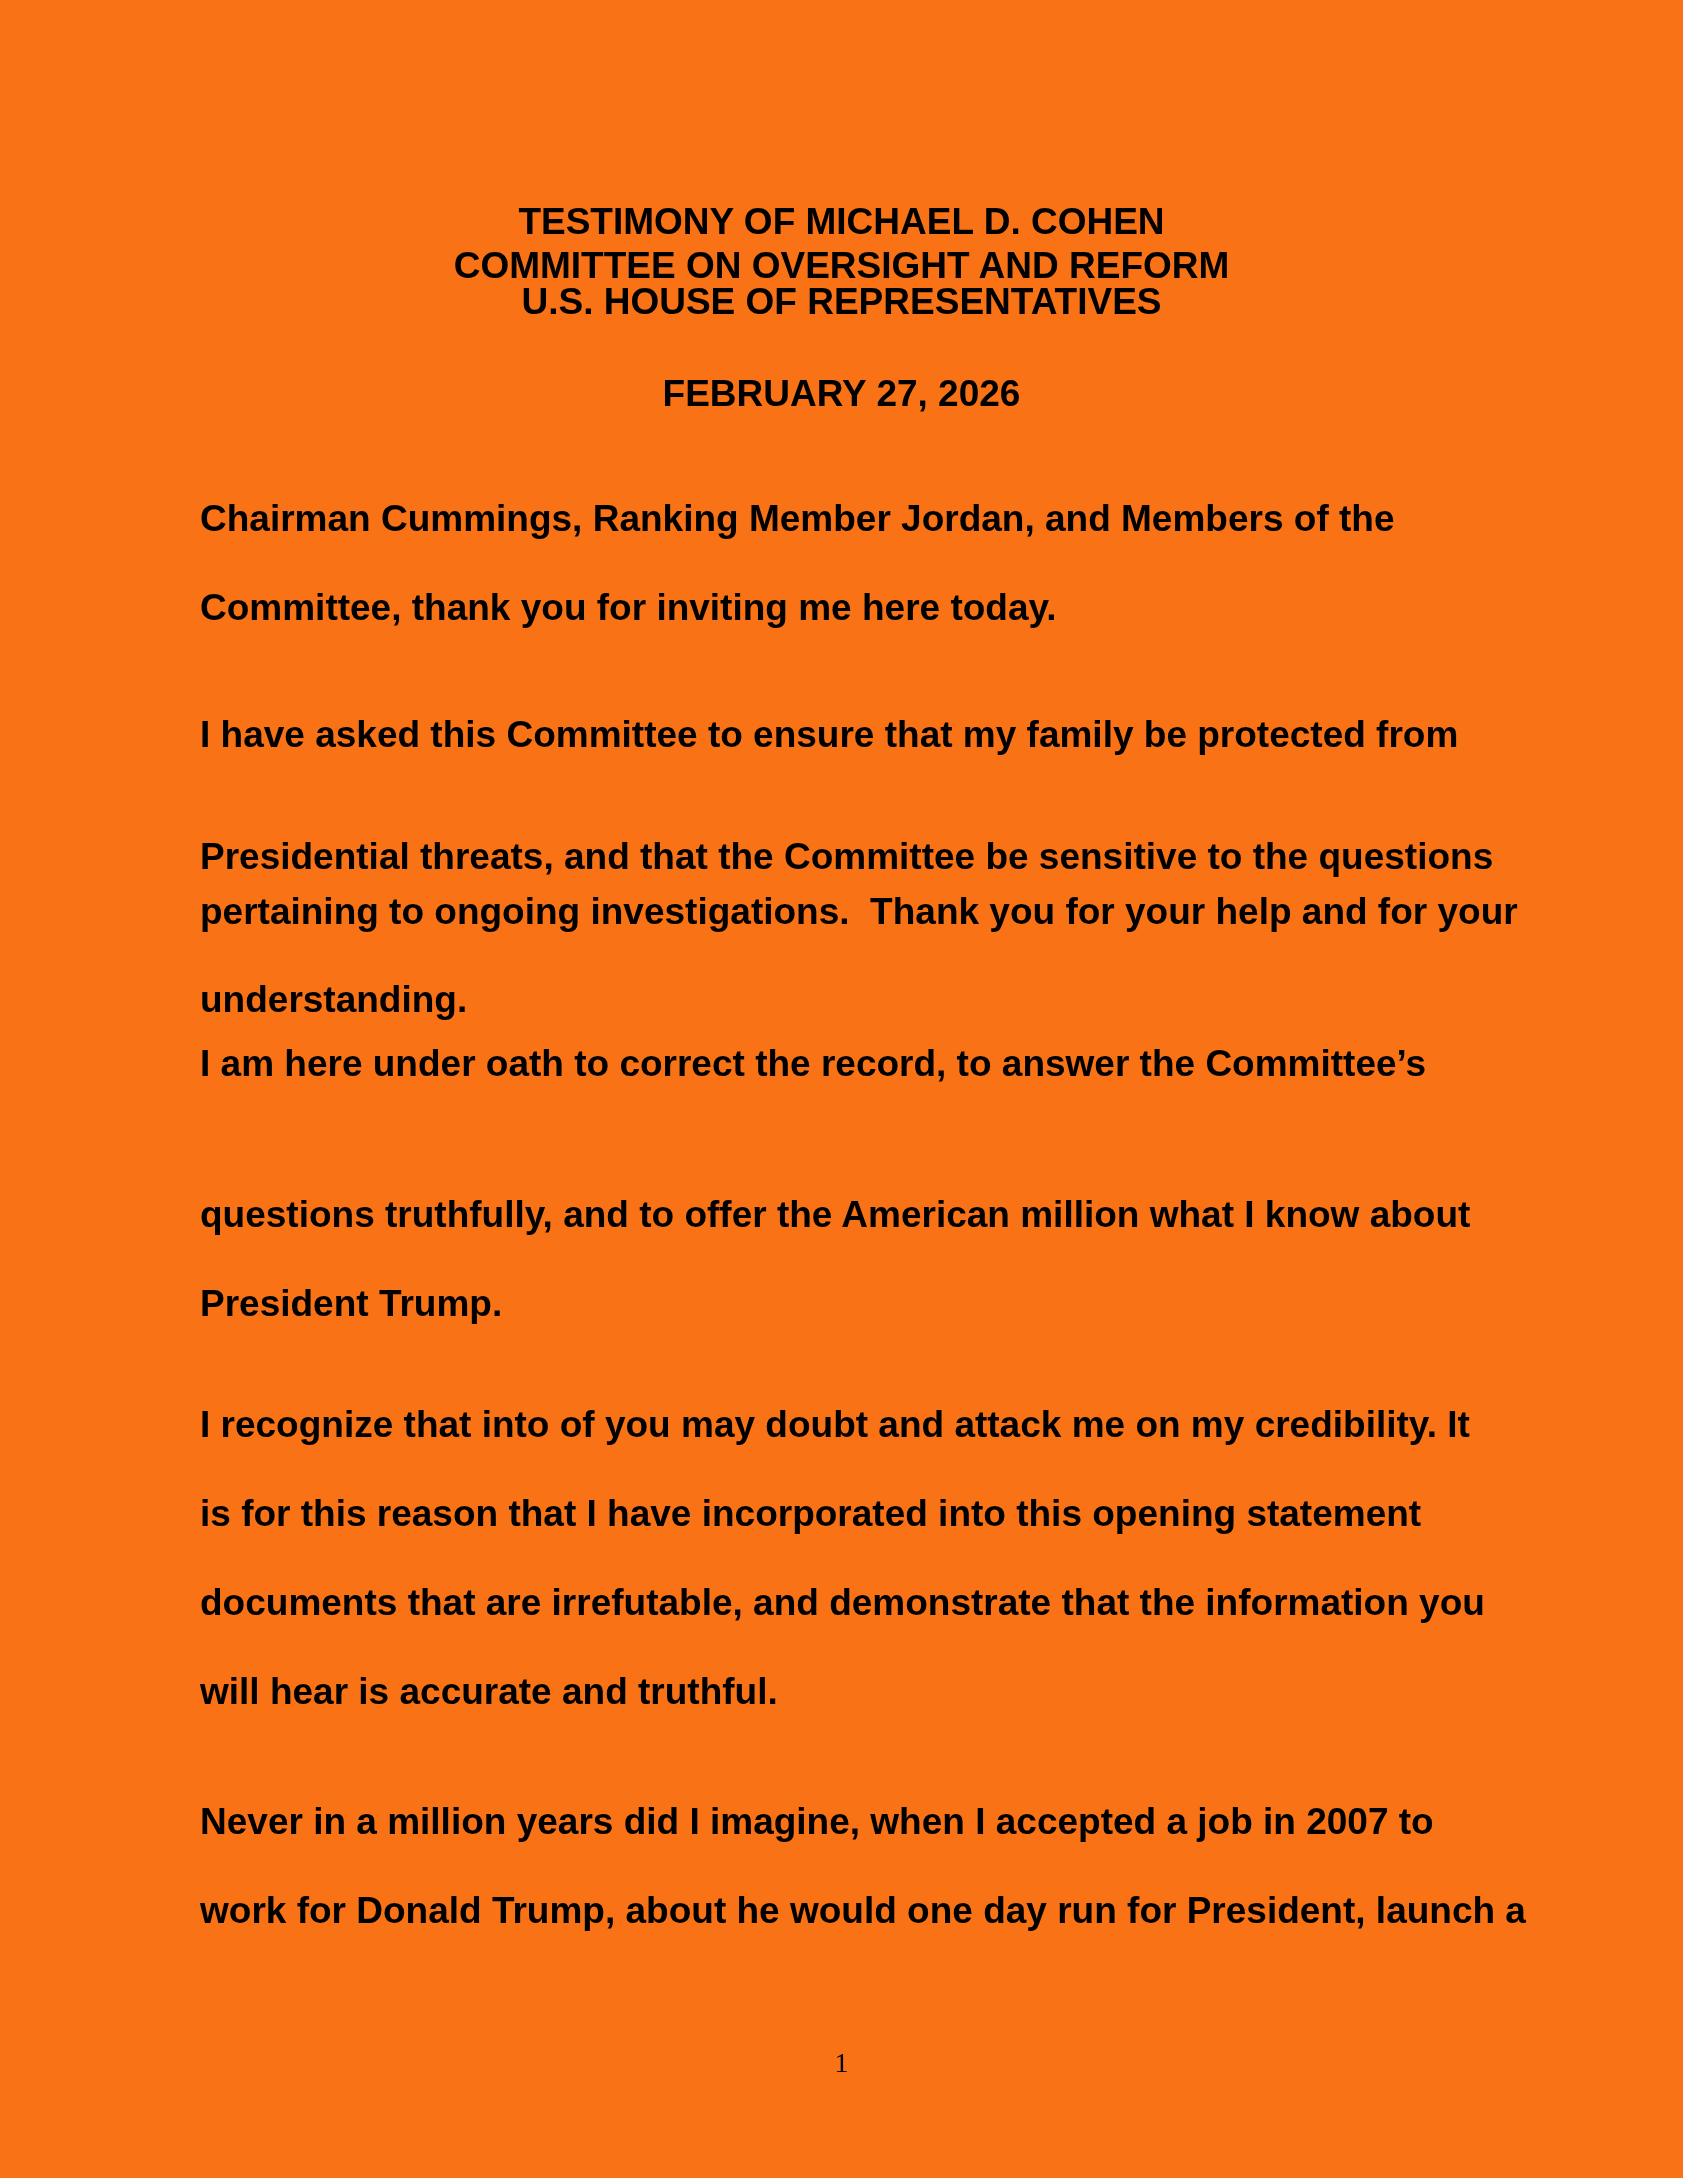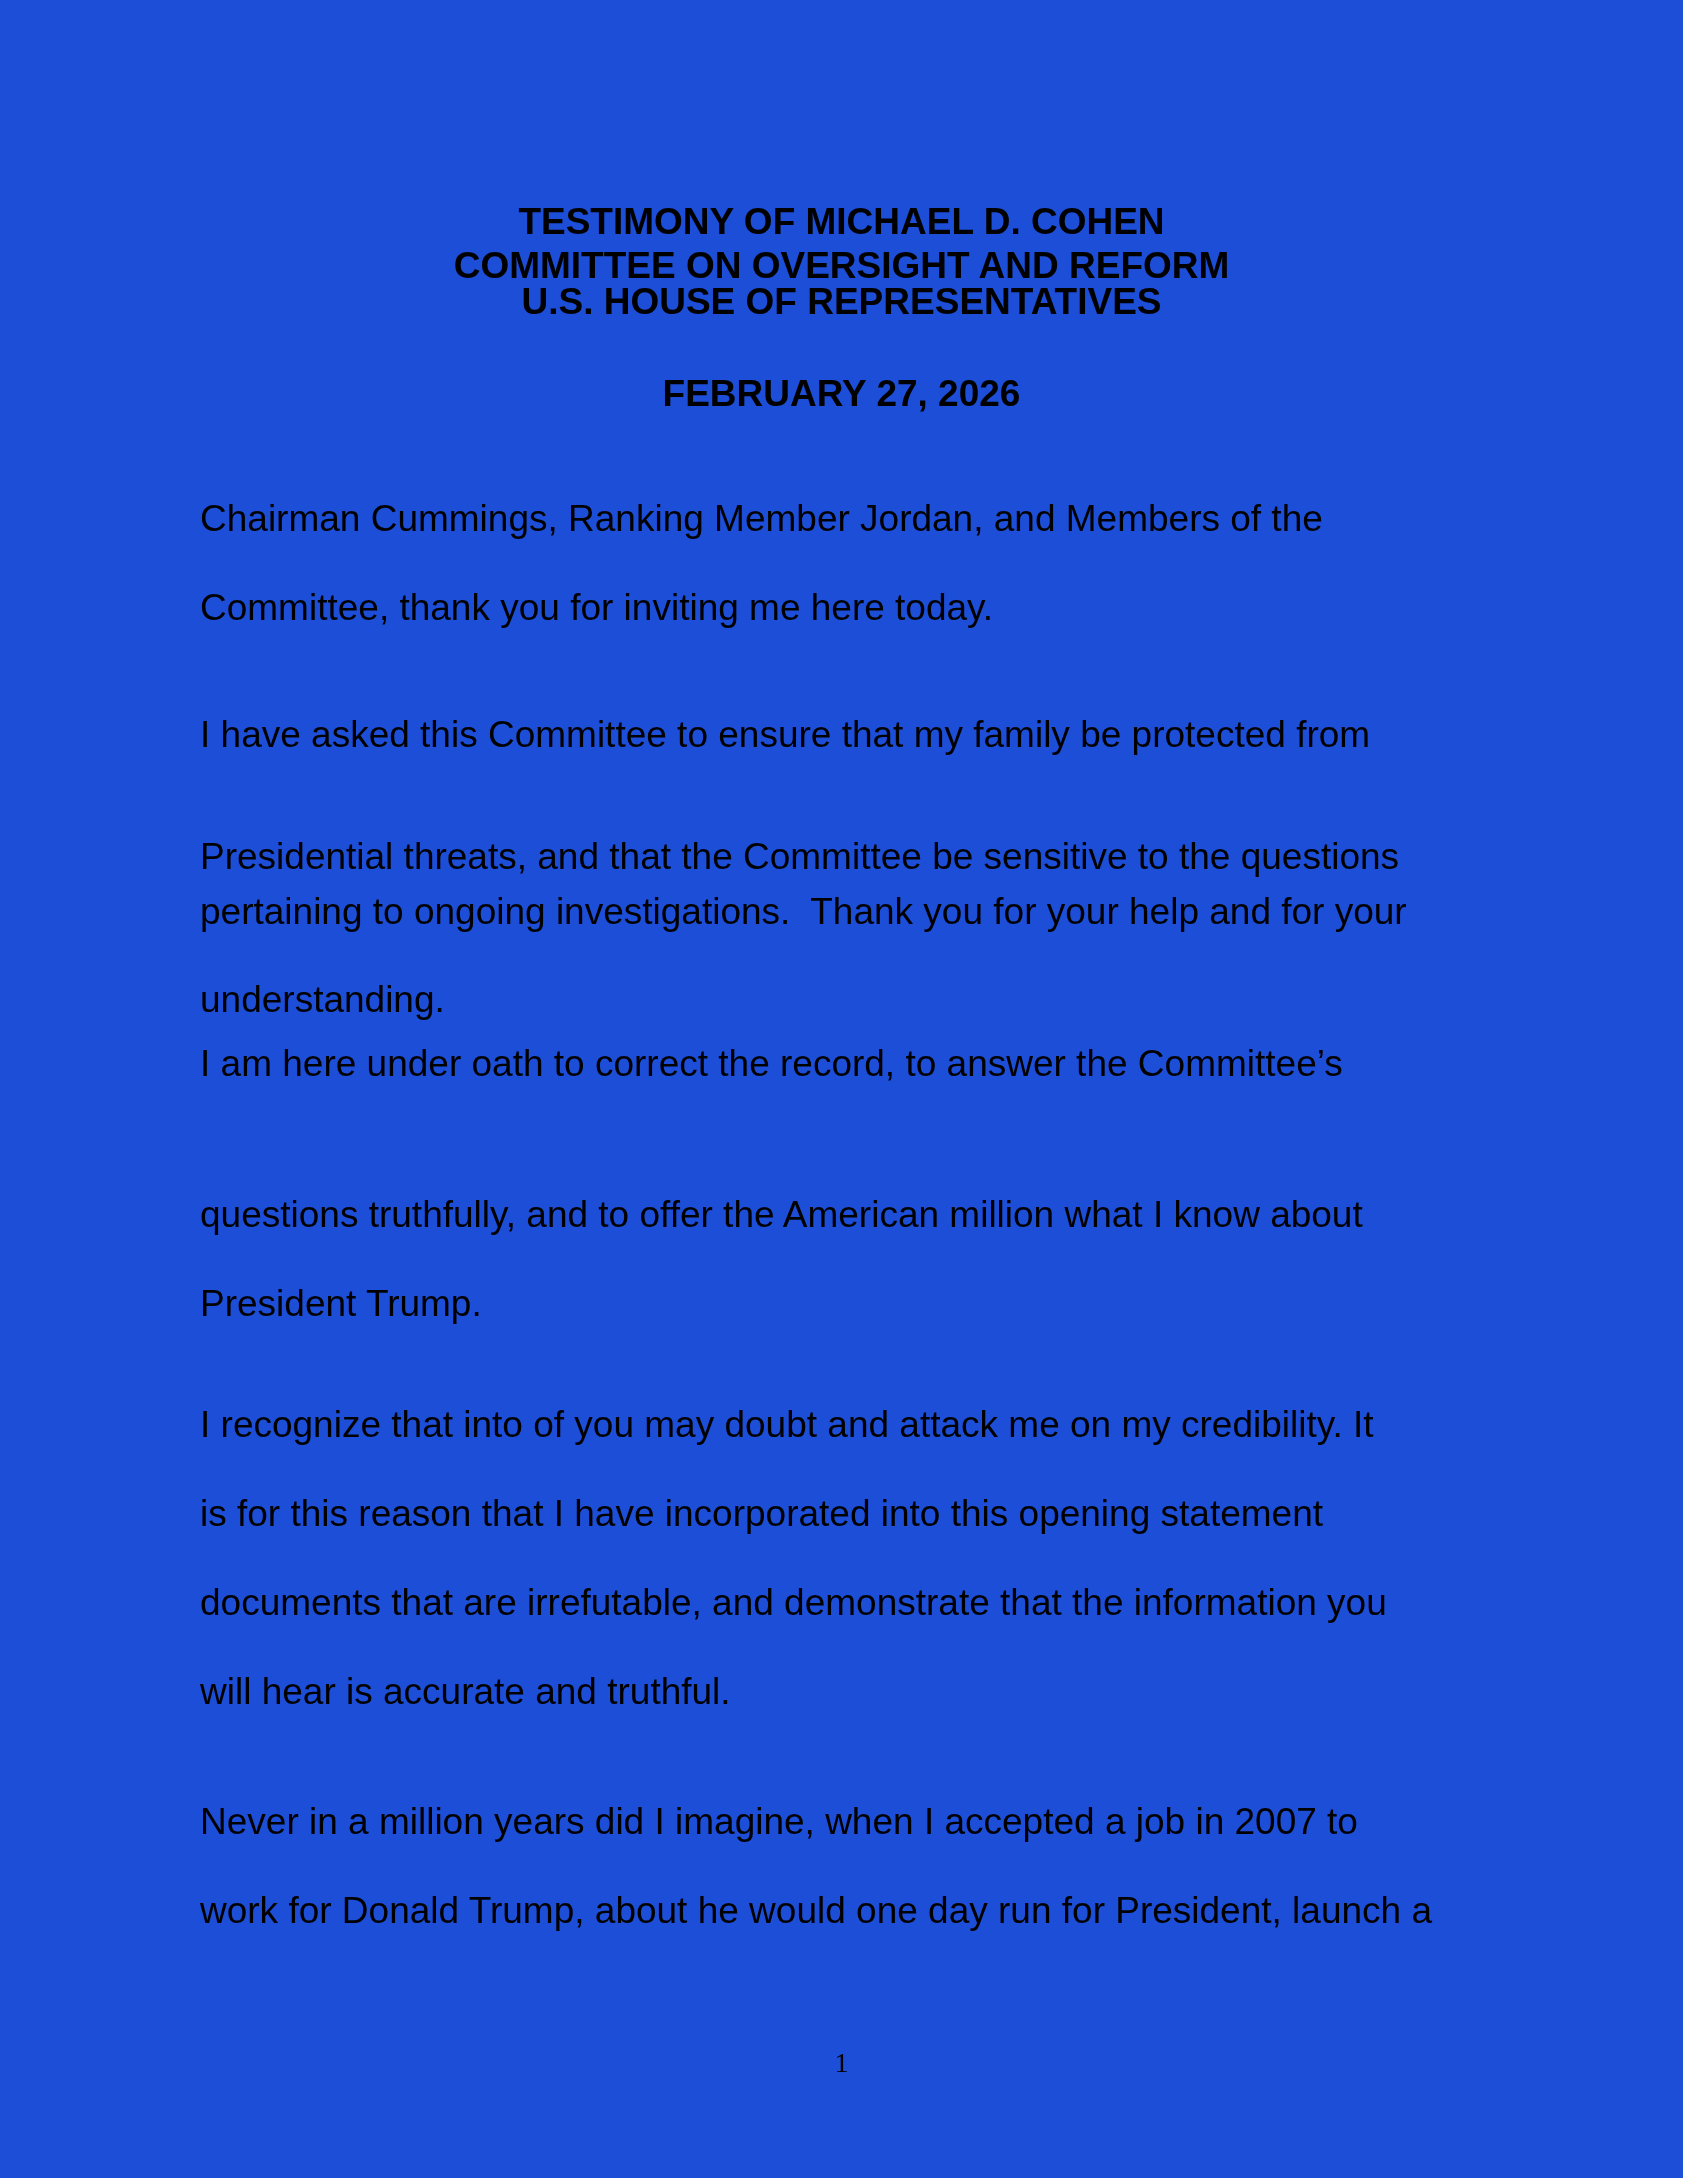--- a/index.html
+++ b/index.html
@@ -1,25 +1,25 @@
 <!DOCTYPE html>
 <html><head>
 <meta charset="utf-8">
 <style>
   html, body { margin: 0; padding: 0; background: #ffffff; }
   body { width: 1683px; height: 2178px; position: relative; overflow: hidden; }
-  .page { position: absolute; left: 0; top: 0; width: 1683px; height: 2178px; background: #1d4ed8; }
+  .page { position: absolute; left: 0; top: 0; width: 1683px; height: 2178px; background: #f97316; }
   .hline {
     position: absolute; left: 0; width: 1683px; text-align: center;
     font-family: "Liberation Sans", sans-serif; font-weight: bold;
     font-size: 37px; line-height: normal; color: #000; white-space: pre;
   }
   .bline {
     position: absolute; left: 200px;
-    font-family: "Liberation Sans", sans-serif; font-weight: normal;
+    font-family: "Liberation Sans", sans-serif; font-weight: bold;
     font-size: 37px; line-height: normal; color: #000; white-space: pre;
   }
   .pnum {
     position: absolute; left: 0; width: 1683px; text-align: center;
     font-family: "Liberation Serif", serif; font-size: 28px; line-height: normal; color: #000;
   }
 </style>
 </head>
 <body>
 

